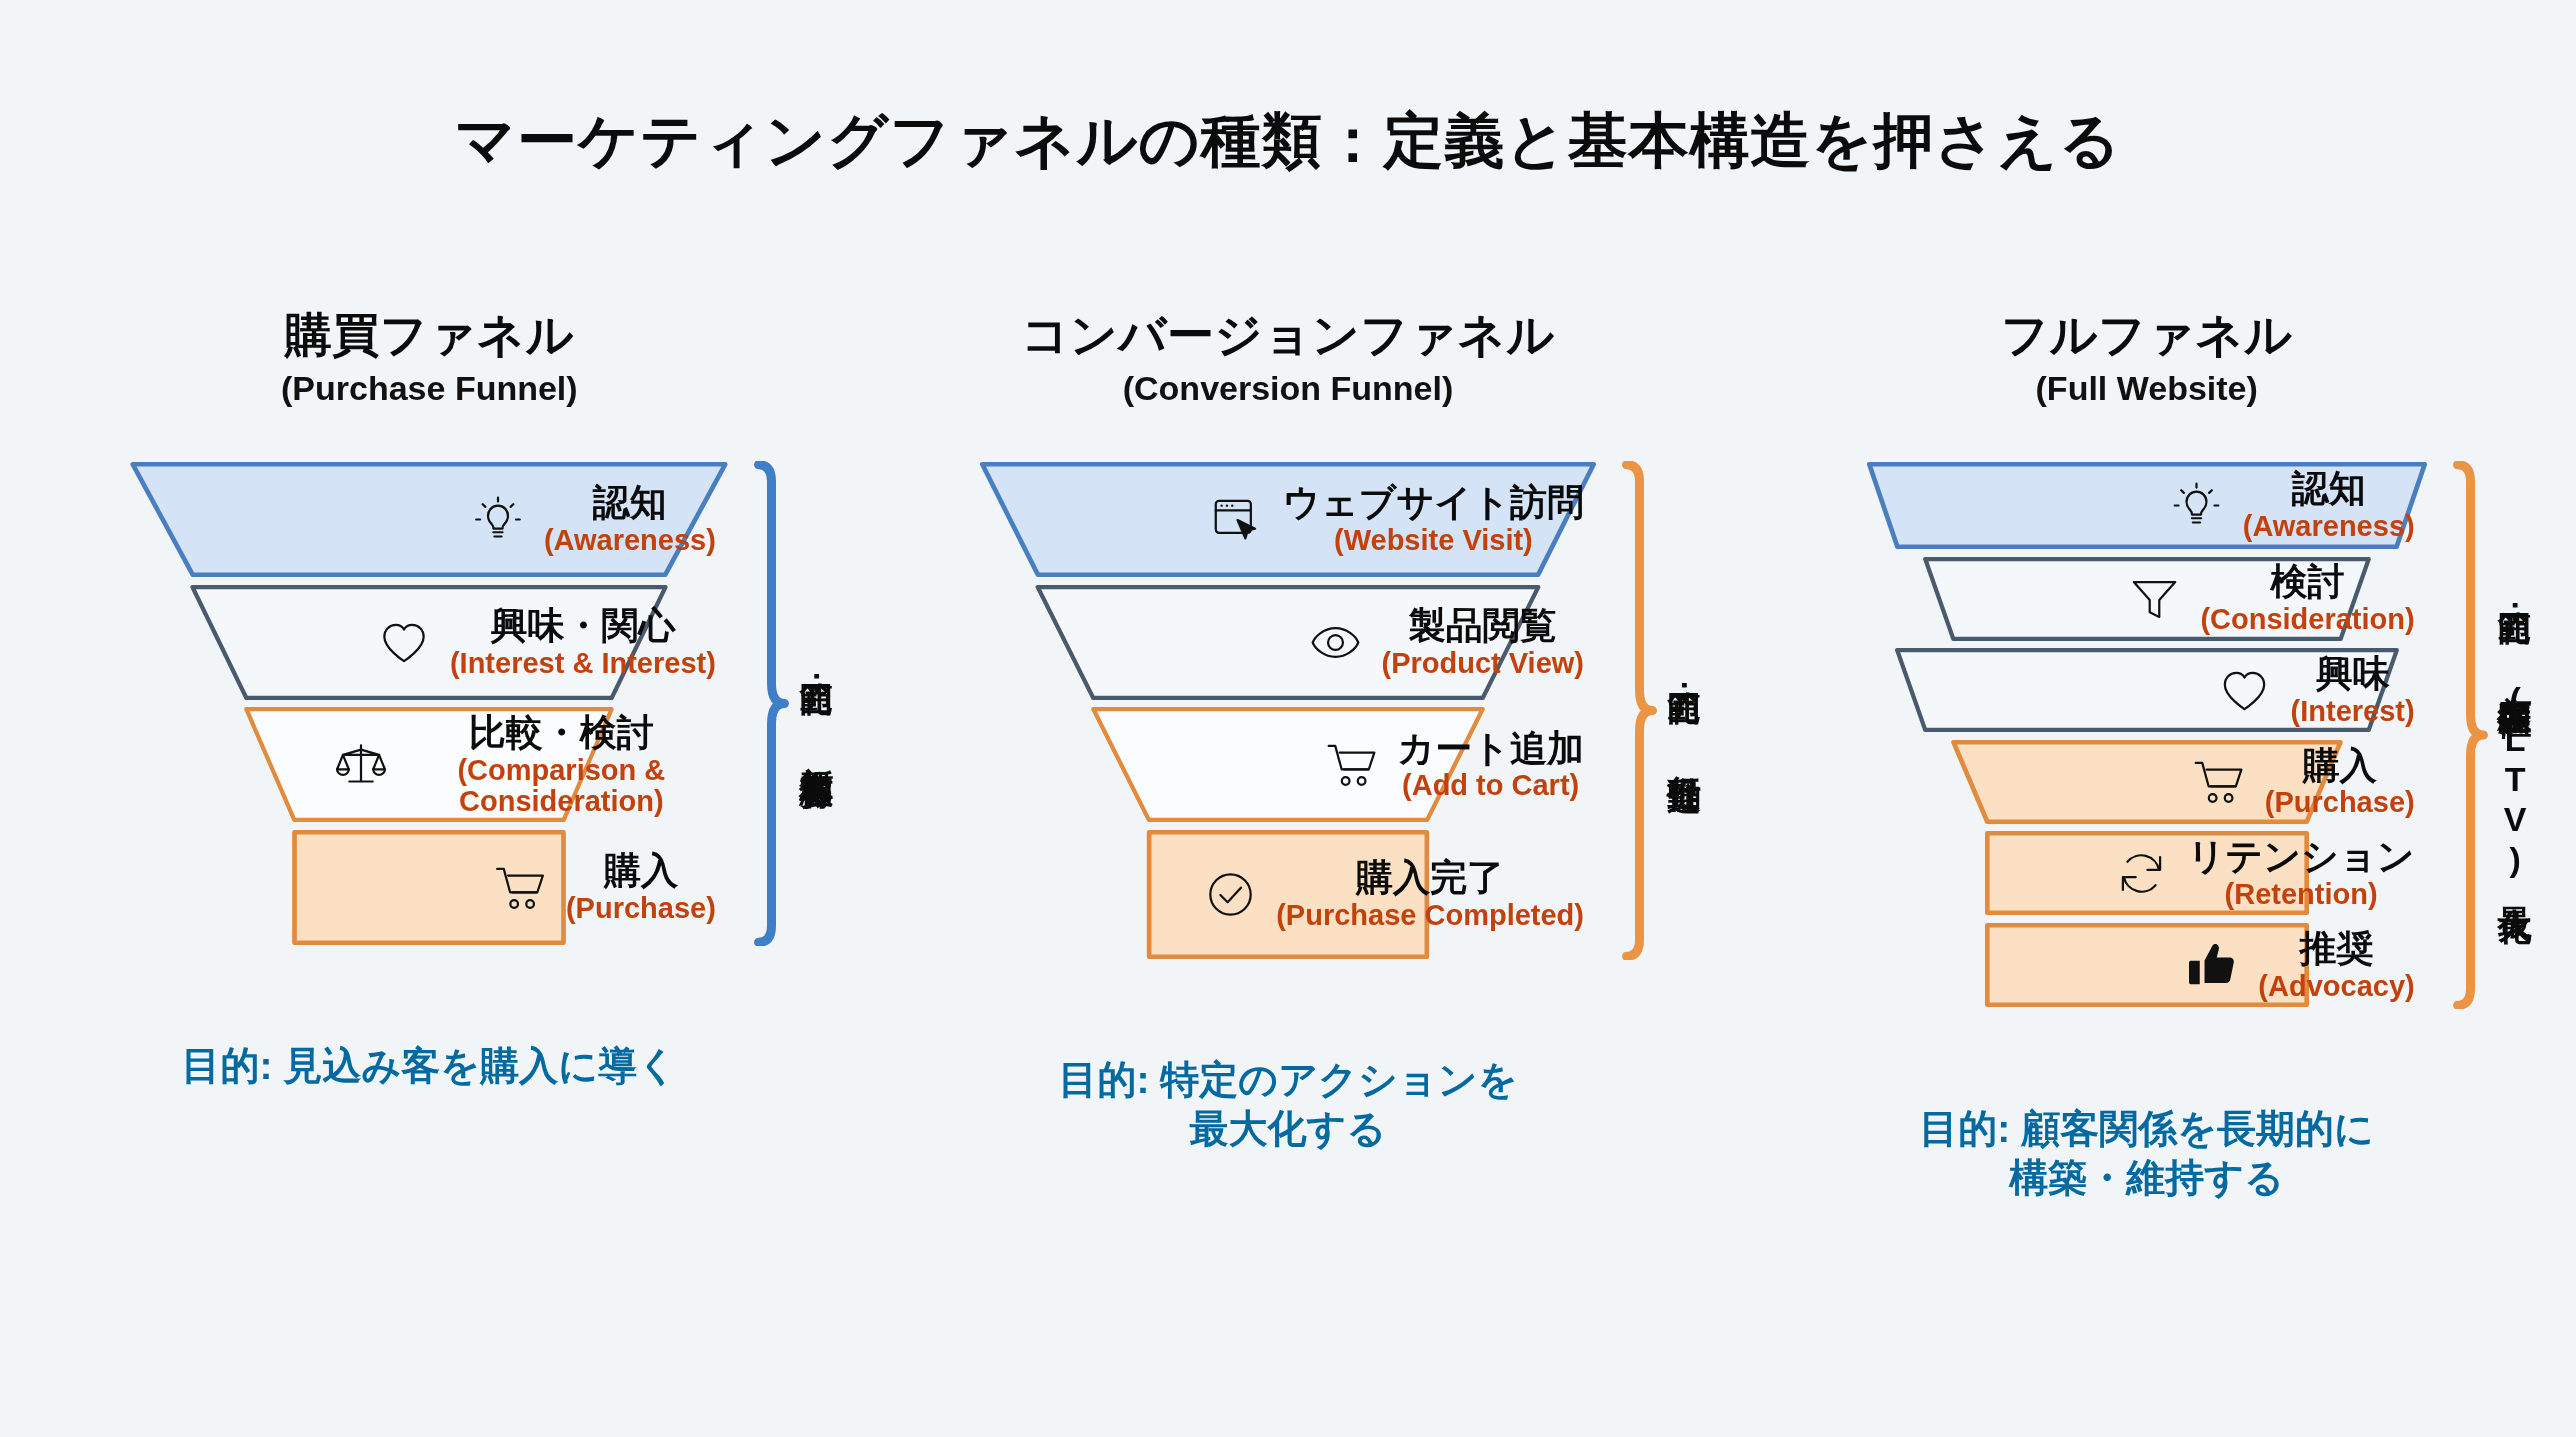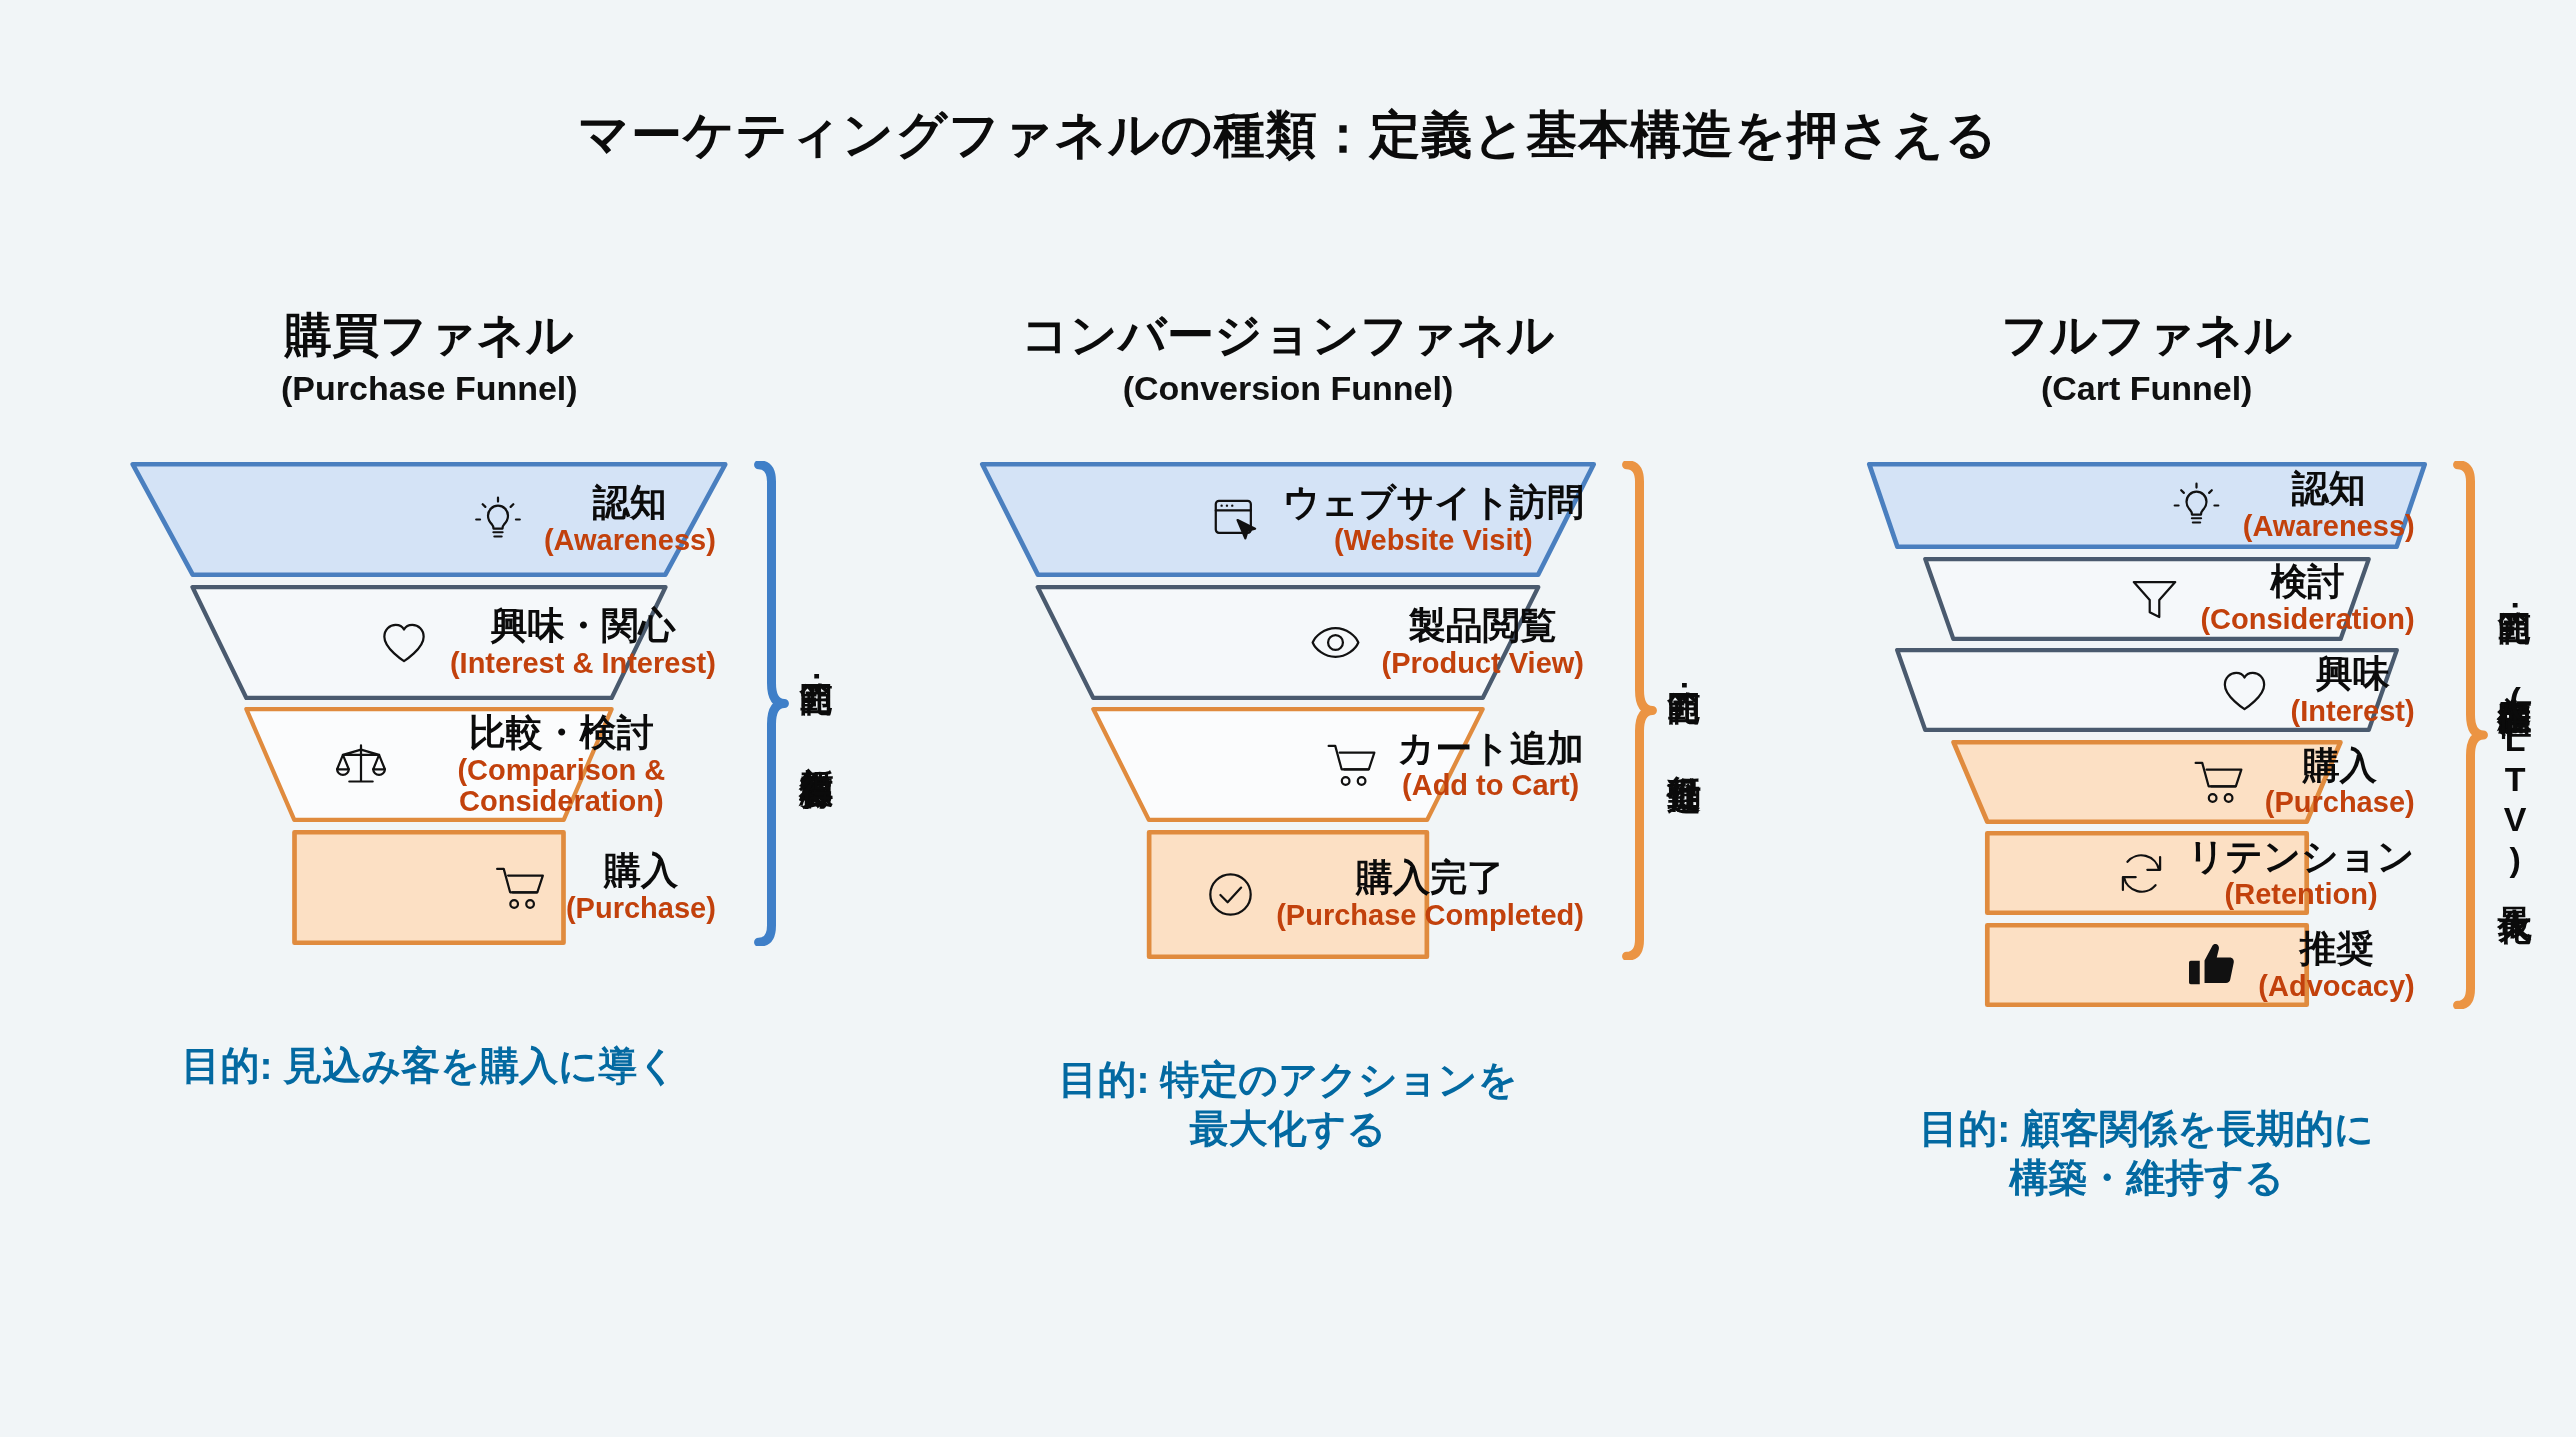--- a/index.html
+++ b/index.html
@@ -18,21 +18,21 @@
     position: relative;
   }
 
   
   .page-title {
     position: absolute;
     top: 101px;
     left: 0;
     width: 2576px;
     text-align: center;
-    font-size: 51px;
+    font-size: 60px;
     font-weight: 700;
     letter-spacing: 0.9px;
     color: #0b0b0b;
     white-space: nowrap;
   }
 
   
   .columns {
     position: absolute;
     top: 309px;
@@ -387,21 +387,21 @@
         <div class="scope-label">範囲: 行動促進</div>
       </div>
       <div class="purpose" style="top: 746px;">
         <div>目的: 特定のアクションを</div>
         <div>最大化する</div>
       </div>
     </div>
     <div class="column">
       <div class="col-head">
         <div class="col-title-jp">フルファネル</div>
-        <div class="col-title-en">(Cart Funnel)</div>
+        <div class="col-title-en">(Full Website)</div>
       </div>
       <div class="funnel" style="width: 562px;">
         <div class="stage" style="width: 562px; height: 89px;">
           <div class="stage-shape">
             <svg viewBox="0 0 600 95" preserveAspectRatio="none">
          <polygon points="3.5,3.5 596.5,3.5 566.5,91.5 33.5,91.5" fill="#d4e3f6" fill-opacity="1" stroke="#4a7fbf" stroke-width="5" stroke-linejoin="round"></polygon>
        </svg>
           </div>
           <div class="stage-inner">
             <span class="stage-icon">

